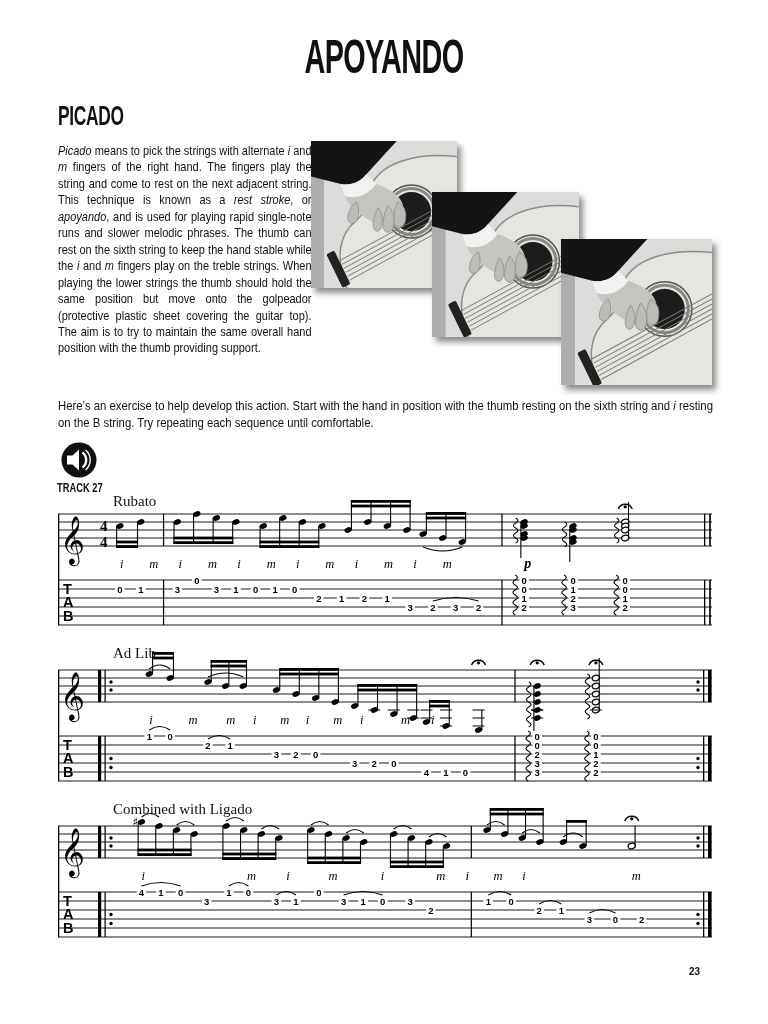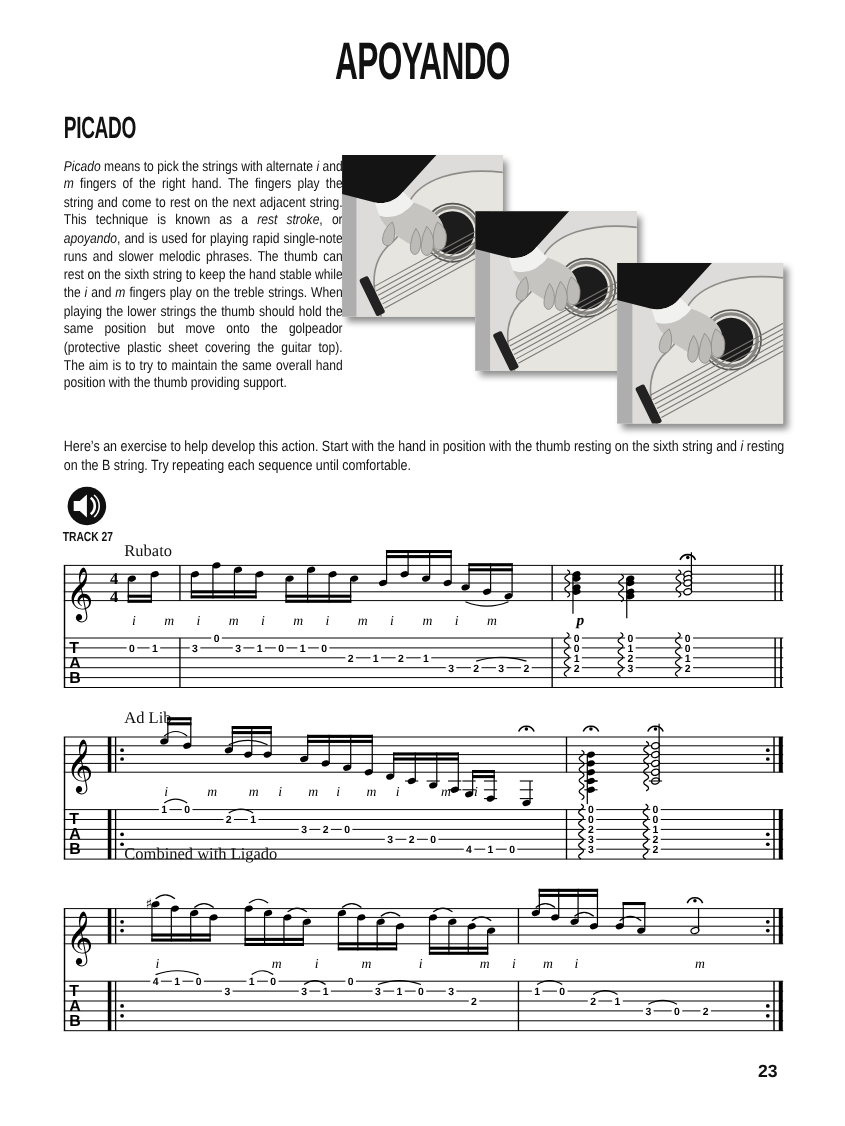--- a/index.html
+++ b/index.html
@@ -16,32 +16,32 @@
   .photo{position:absolute;box-shadow:4px 5px 6px rgba(0,0,0,.45);background:#ddd}
   #photo1{left:311px;top:141px;width:146px;height:147px;z-index:1}
   #photo2{left:432px;top:192px;width:147px;height:145px;z-index:2}
   #photo3{left:561px;top:239px;width:151px;height:146px;z-index:3}
   .photo svg{display:block;width:100%;height:100%}
   .track-icon{position:absolute;left:60px;top:441px;width:38px;height:38px}
   .track-label{position:absolute;left:57px;top:481px;font-size:12px;font-weight:700;
     transform:scaleX(.78);transform-origin:left top}
   .syslabel{position:absolute;left:113px;font-family:"Liberation Serif",serif;
     font-weight:400;font-size:15px}
-  #lab0{top:493px}#lab1{top:645px}#lab2{top:769px}
+  #lab0{top:493px}#lab1{top:645px}#lab2{top:801px}
   svg.system{position:absolute;left:58px;width:654px;height:134px;overflow:visible}
   #sys0{top:496px}#sys1{top:652px}#sys2{top:808px}
   svg.system text{font-family:"Liberation Serif",serif;fill:#000}
   svg.system .tsig{font-size:15px;font-weight:bold}
   svg.system .tabclef{font-size:14.5px;font-weight:bold;font-family:"Liberation Sans",sans-serif}
   svg.system .fing{font-size:12.5px;font-style:italic}
   svg.system .dyn{font-size:14px;font-style:italic;font-weight:bold}
   svg.system .tnum{font-size:9.5px;font-weight:bold;font-family:"Liberation Sans",sans-serif}
   svg.system .acc{font-size:12px;font-family:"DejaVu Sans",sans-serif}
   svg.system .clef{font-size:42px;font-family:"DejaVu Sans",sans-serif}
-  .pageno{position:absolute;left:689px;top:966px;font-size:16px;font-weight:700}
+  .pageno{position:absolute;left:689px;top:966px;font-size:10px;font-weight:700}
 </style>
 </head>
 <body>
 
 <div class="title">APOYANDO</div>
 <div class="section">PICADO</div>
 
 <div class="intro" id="intro"><i>Picado</i><span> means to pick the strings with alternate </span><i>i</i><span> and </span><i>m</i><span> fingers of the right hand. The fingers play the string and come to rest on the next adjacent string. This technique is known as a </span><i>rest stroke</i><span>, or </span><i>apoyando</i><span>, and is used for playing rapid single-note runs and slower melodic phrases. The thumb can rest on the sixth string to keep the hand stable while the </span><i>i</i><span> and </span><i>m</i><span> fingers play on the treble strings. When playing the lower strings the thumb should hold the same position but move onto the golpeador (protective plastic sheet covering the guitar top). The aim is to try to maintain the same overall hand position with the thumb providing support.</span></div>
 
 <div class="photo" id="photo1">

